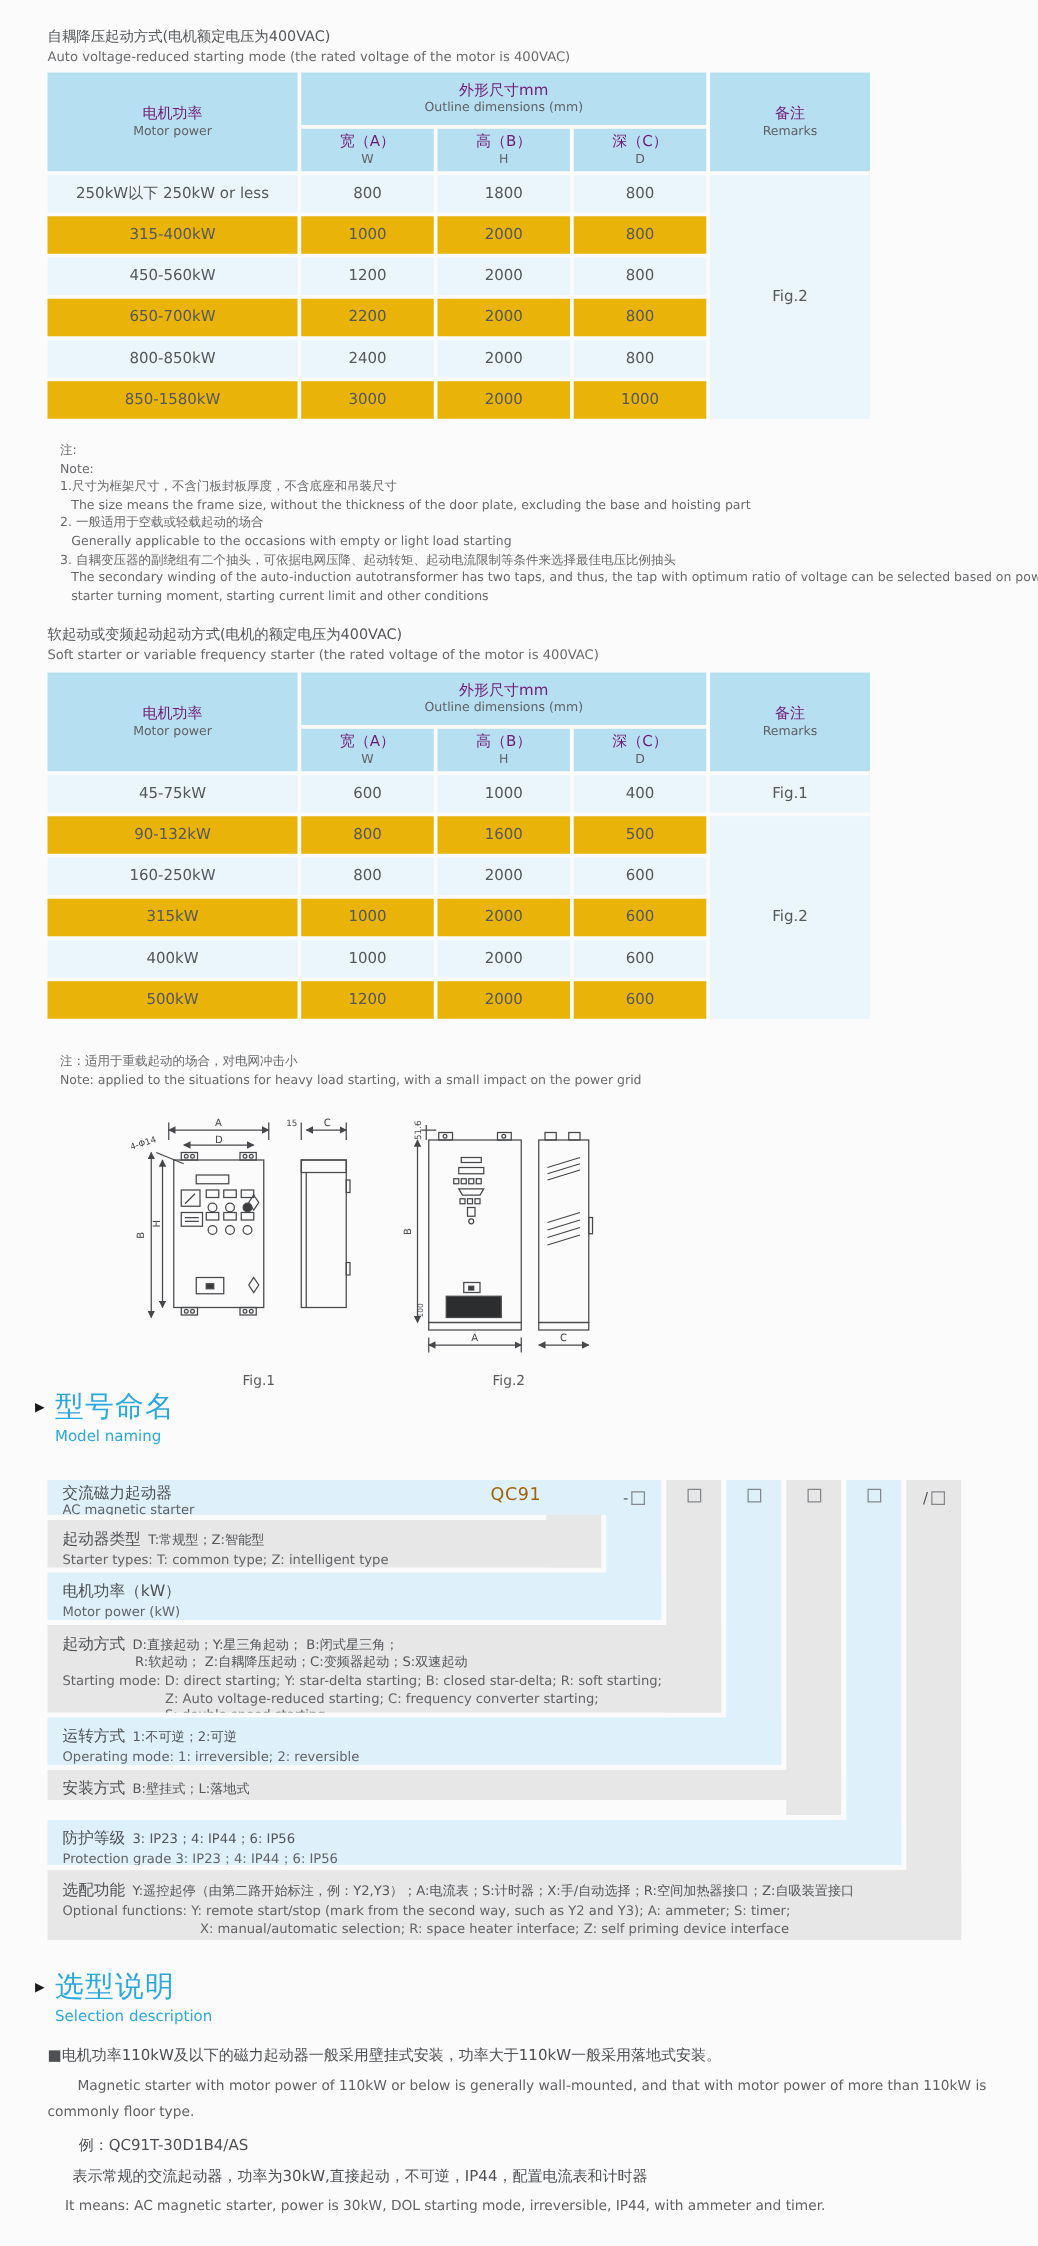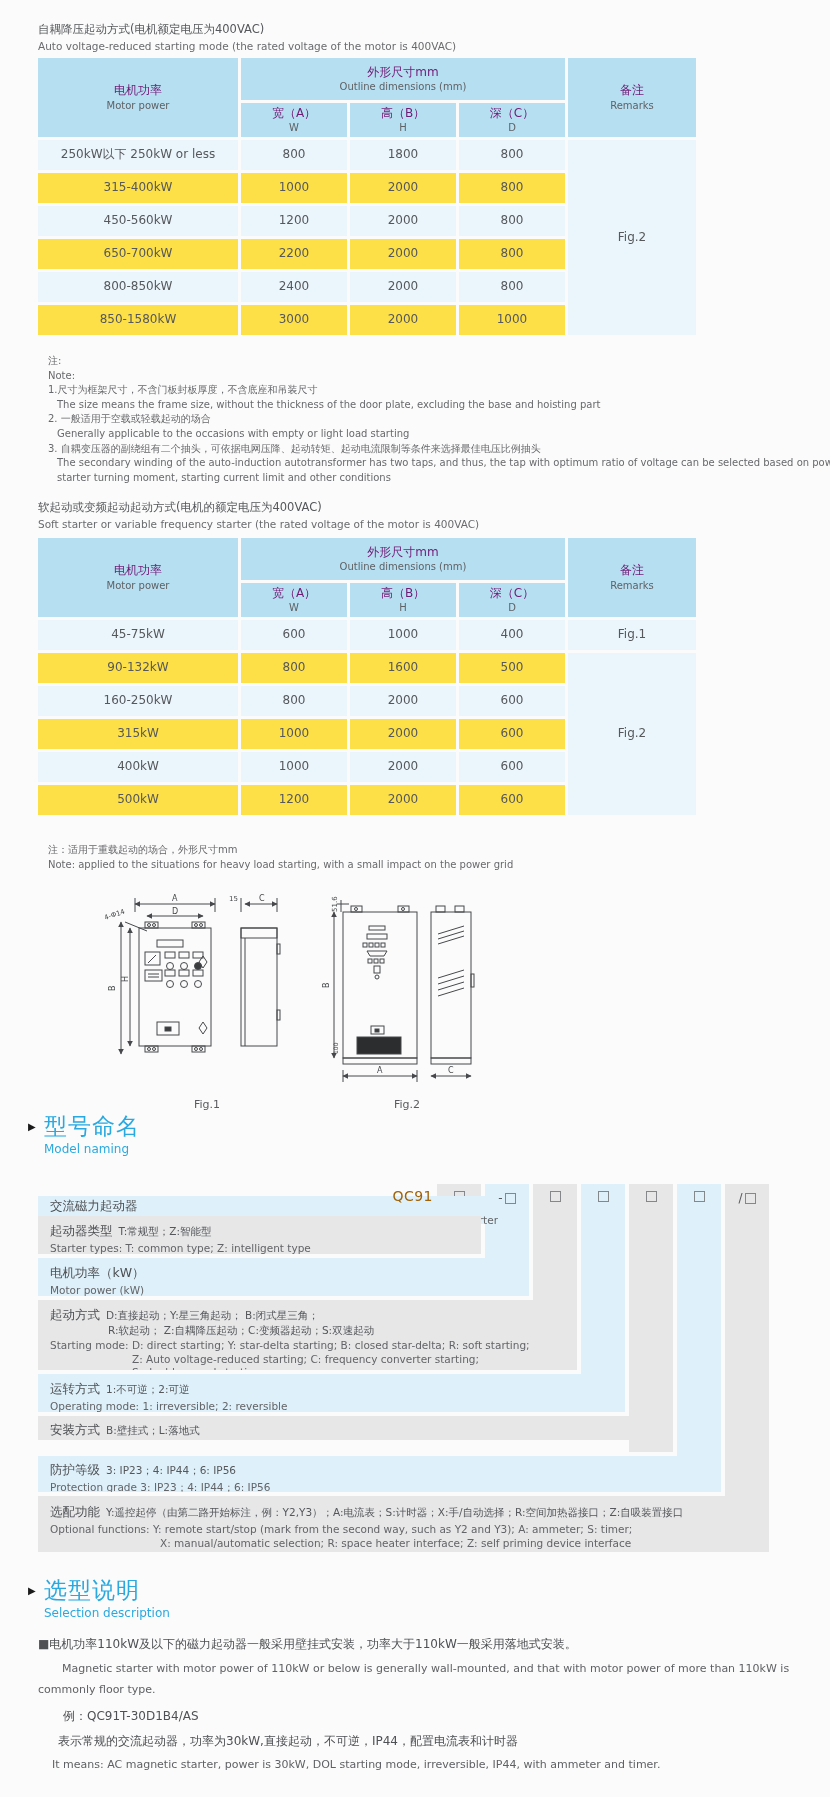--- a/index.html
+++ b/index.html
@@ -8,21 +8,21 @@
   .abs{position:absolute;}
   .title-cn{font-size:11.5px;color:#55575a;white-space:nowrap;}
   .title-en{font-size:10.5px;color:#6a6b6e;white-space:nowrap;margin-top:3px;}
   
   .dimtable{display:grid;grid-template-columns:200px 106px 106px 106px 128px;
             grid-template-rows:42px 34px repeat(6,30px);gap:3px;}
   .cell{display:flex;flex-direction:column;align-items:center;justify-content:center;
         line-height:1.3;text-align:center;overflow:hidden;}
   .hdr{background:#b7dff2;}
   .rl{background:#eaf5fc;}
-  .rd{background:#fde047;}
+  .rd{background:#eab308;}
   .cn{font-size:12px;color:#701a75;white-space:nowrap;}
   .en{font-size:10px;color:#5f6164;white-space:nowrap;}
   .num{font-size:12px;color:#56585b;}
   
   .note-line{font-size:10px;color:#68696c;line-height:14.6px;white-space:nowrap;}
   .note-ind{padding-left:9px;}
   
   .sec-head{position:absolute;padding-left:16px;}
   .sec-arrow{position:absolute;left:0;top:7px;font-size:10px;color:#1a1a1a;}
   .sec-cn{font-size:23px;font-weight:500;color:#2aa9e0;line-height:1.1;letter-spacing:1px;}
@@ -288,21 +288,21 @@
 
   <div class="cell rl" style="grid-area:3/5/4/6;">
       <span class="num">Fig.1</span>
     </div>
   <div class="cell rl" style="grid-area:4/5/9/6;">
       <span class="num">Fig.2</span>
     </div>
 </div>
 
 <div class="abs" style="left:48px;top:843px;">
-  <div class="note-line">注：适用于重载起动的场合，外形尺寸mm</div>
+  <div class="note-line">注：适用于重载起动的场合，对电网冲击小</div>
   <div class="note-line">Note: applied to the situations for heavy load starting, with a small impact on the power grid</div>
 </div>
 
 <svg class="abs" style="left:105px;top:882px;" width="400" height="210" viewBox="0 0 400 210">
   <defs>
     <marker id="arr" viewBox="0 0 10 10" refX="9" refY="5" markerWidth="6" markerHeight="6" orient="auto-start-reverse">
       <path d="M0,0L10,5L0,10z" fill="#46484b"></path>
     </marker>
   </defs>
   <g stroke="#46484b" stroke-width="1" fill="none">
@@ -467,23 +467,23 @@
         <span class="nm-box"></span>
       </div>
   </div>
   <div class="nm-strip nm-gray" style="left:687px;height:368px;">
     <div class="nm-boxwrap">
         <span class="nm-sep">/</span>
         <span class="nm-box"></span>
       </div>
   </div>
 
-  <div class="nm-row nm-blue" style="left:0;top:12px;width:460px;height:28px;padding:2px 0 0 12px;box-sizing:border-box;">
+  <div class="nm-row nm-blue" style="left:0;top:0;width:460px;height:28px;padding:2px 0 0 12px;box-sizing:border-box;">
     <div class="nm-line nm-label">交流磁力起动器</div>
-    <div class="nm-en" style="margin-top:0;text-align:right;">AC magnetic starter</div>
+    <div class="nm-en" style="margin-top:0;">AC magnetic starter</div>
   </div>
   <div class="abs nm-code" style="left:340px;top:1188px;width:55px;text-align:right;top:4px;left:340px;">QC91</div>
 
   <div class="nm-row nm-gray" style="left:0;top:32px;width:443px;height:38px;padding:4px 0 0 12px;box-sizing:border-box;">
     <div class="nm-line"><span class="nm-label">起动器类型</span><span class="nm-detail">T:常规型；Z:智能型</span></div>
     <div class="nm-en">Starter types: T: common type; Z: intelligent type</div>
   </div>
 
   <div class="nm-row nm-blue" style="left:0;top:74px;width:491px;height:38px;padding:4px 0 0 12px;box-sizing:border-box;">
     <div class="nm-line"><span class="nm-label">电机功率（kW）</span></div>

